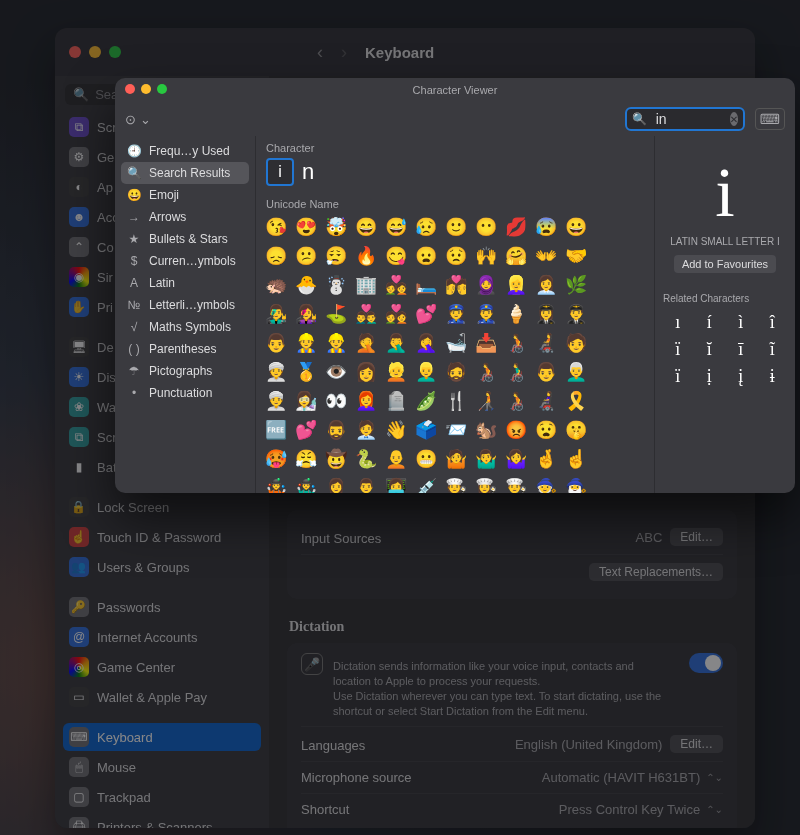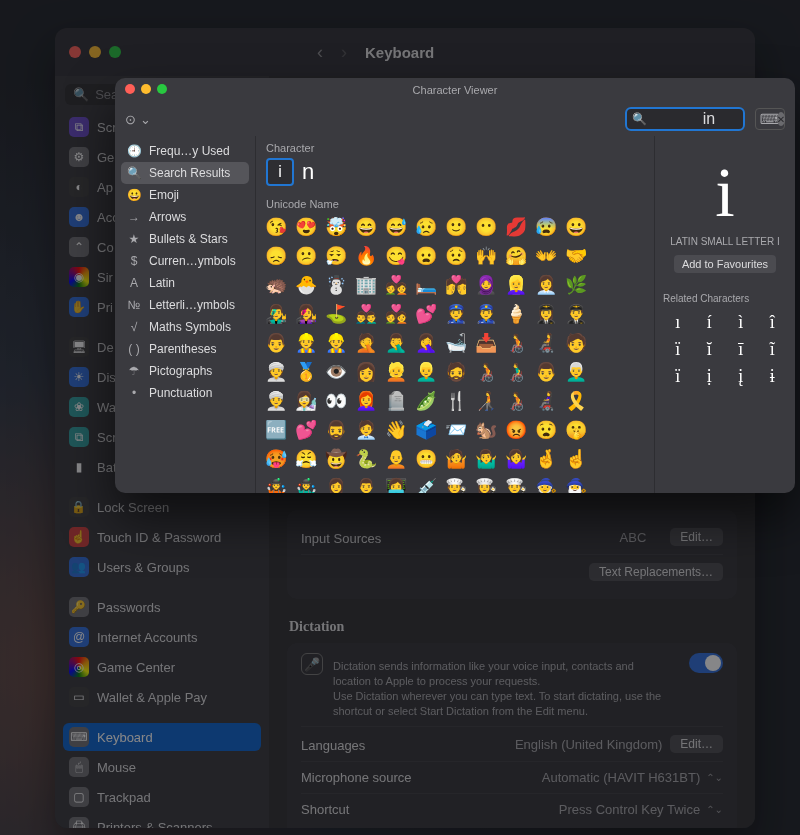--- a/index.html
+++ b/index.html
@@ -73,21 +73,21 @@
     position:absolute; left:115px; top:78px; width:680px; height:415px;
     background:#3a3a3f;border-radius:10px;display:flex;flex-direction:column;z-index:40;
     box-shadow:0 25px 50px rgba(0,0,0,0.6);
   }
   .cv-title{height:24px;display:flex;align-items:center;justify-content:center;color:var(--txt-secondary);font-size:11px;position:relative;}
   .cv-traffic{position:absolute;left:10px;top:6px;display:flex;gap:6px;}
   .cv-traffic span{width:10px;height:10px;border-radius:50%;}
   .cv-toolbar{height:34px;display:flex;align-items:center;padding:0 10px;gap:8px;justify-content:space-between;}
   .cv-cog{color:var(--txt-secondary);font-size:13px;display:flex;align-items:center;gap:4px;}
   .cv-search{display:flex;align-items:center;gap:6px;background:#2a2a2e;border:2px solid var(--focus-blue);border-radius:6px;padding:2px 6px;width:120px;height:24px;}
-  .cv-search input{background:transparent;border:0;outline:none;color:var(--txt-primary);font-size:16px;width:70px;margin-left:47px;}
+  .cv-search input{background:transparent;border:0;outline:none;color:var(--txt-primary);font-size:14px;width:70px;}
   .cv-search .mag{color:var(--txt-secondary);font-size:12px;}
   .cv-search .clear{width:14px;height:14px;border-radius:50%;background:#6a6a6e;color:#2a2a2e;font-size:10px;display:flex;align-items:center;justify-content:center;}
   .cv-kb{color:var(--txt-secondary);font-size:14px;border:1px solid #555;border-radius:4px;padding:2px 4px;}
   .cv-body{flex:1;display:flex;min-height:0;}
   .cv-cats{width:140px;padding:4px 6px;overflow:hidden;}
   .cat{display:flex;align-items:center;gap:8px;padding:4px 6px;border-radius:5px;font-size:12px;color:var(--txt-primary);white-space:nowrap;overflow:hidden;text-overflow:ellipsis;}
   .cat.selected{background:#55555a;}
   .cat .ci{width:14px;text-align:center;color:var(--txt-secondary);font-size:12px;}
   .cv-grid-wrap{flex:1;display:flex;flex-direction:column;min-width:0;border-left:1px solid #2d2d31;border-right:1px solid #2d2d31;}
   .cv-grid-head{font-size:11px;color:var(--txt-secondary);padding:6px 10px 4px;}
@@ -230,21 +230,21 @@
             <span class="sb-icon bg-grey">🖨</span>
             <span>Printers &amp; Scanners</span>
           </div>
         </div>
     </div>
     <div class="settings-content">
       <div style="height:420px"></div>
       <div class="panel">
         <div class="row">
           <span class="rowlabel">Input Sources</span>
-          <span style="display:flex;gap:24px;align-items:center;">
+          <span style="display:flex;gap:8px;align-items:center;">
             <span class="rowval">ABC</span>
             <span class="pill-btn">Edit…</span>
           </span>
         </div>
         <div class="row" style="justify-content:flex-end">
           <span class="pill-btn">Text Replacements…</span>
         </div>
       </div>
 
       <div class="section-title">Dictation</div>

